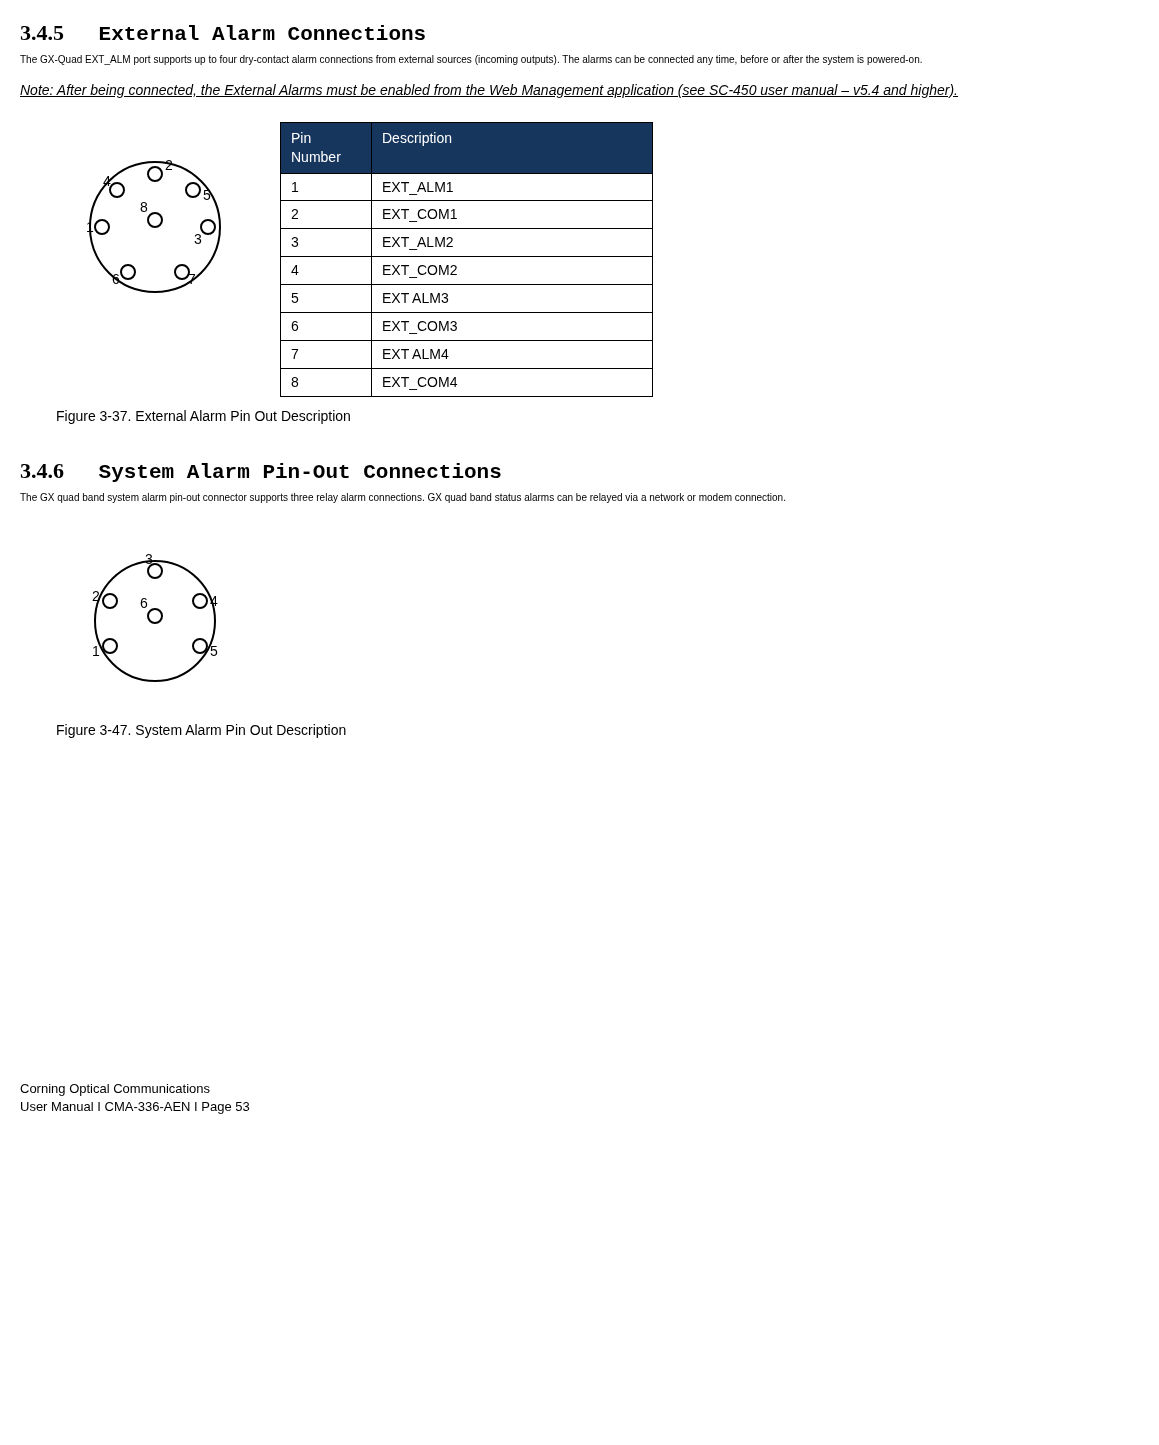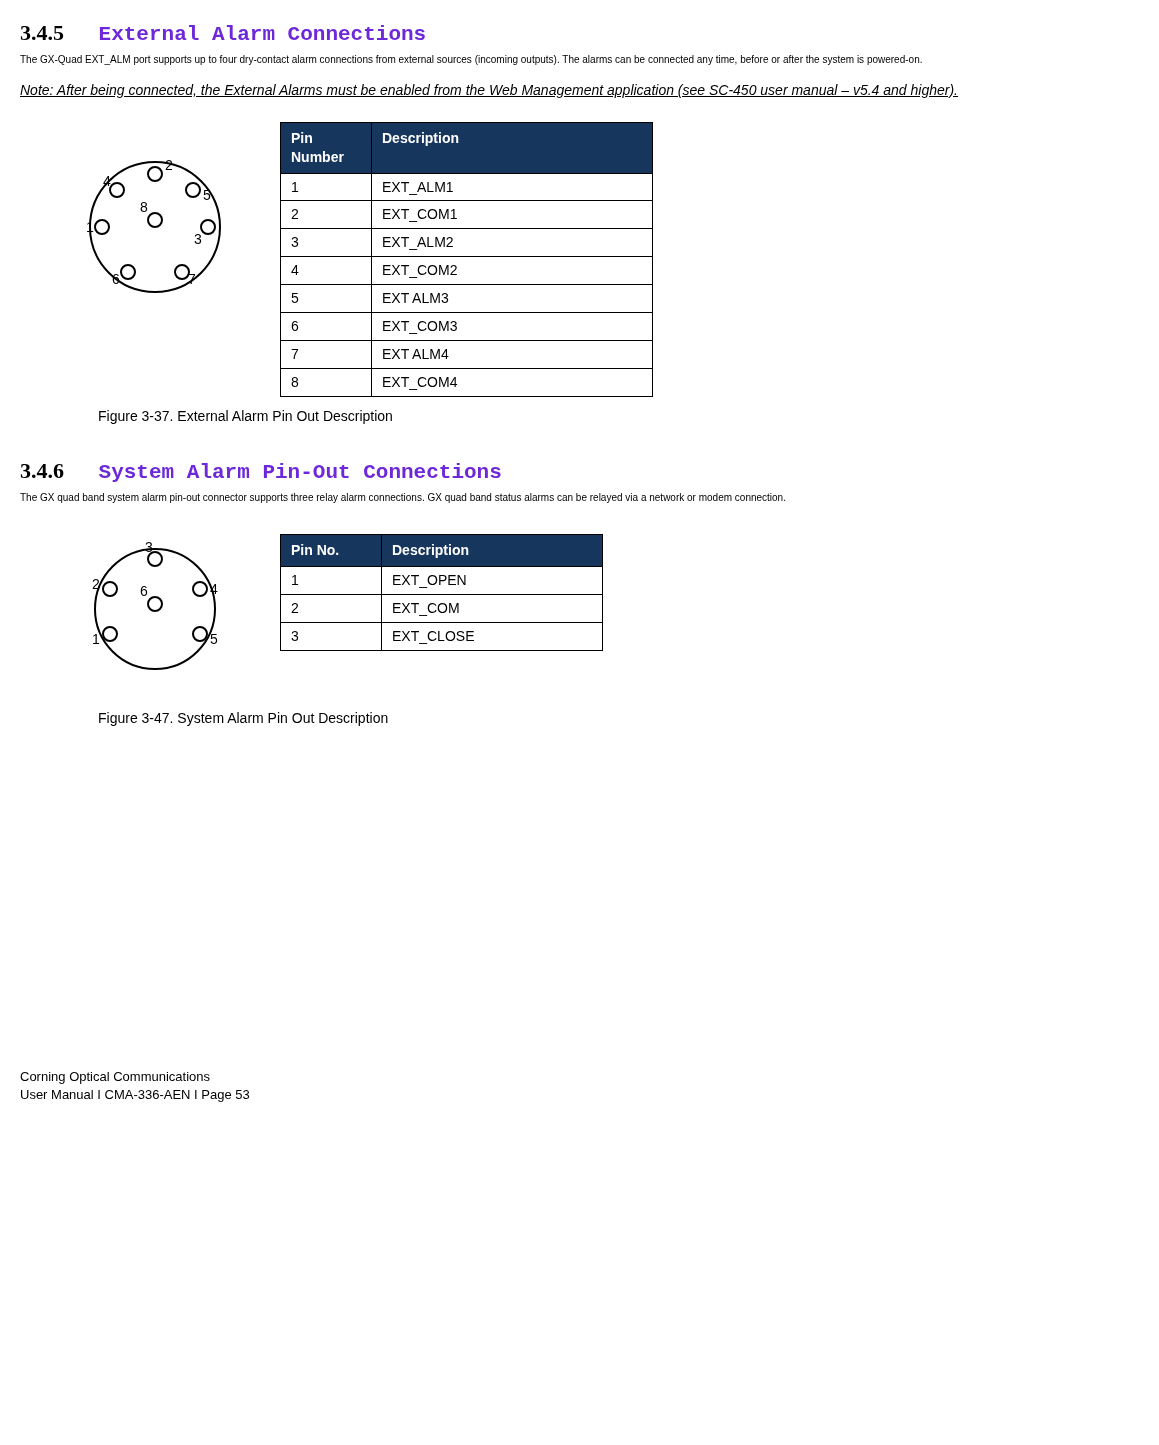--- a/index.html
+++ b/index.html
@@ -18,21 +18,21 @@
   }
   .section-number {
     font-family: "Times New Roman", Times, serif;
     font-weight: bold;
     font-size: 22px;
     margin-right: 29px;
   }
   .section-title {
     font-family: "Courier New", Courier, monospace;
     font-weight: bold;
-    color: #6d28d9;
+    color: #000000;
     font-size: 21px;
   }
   p.body-text {
     margin: 2px 0 14px 0;
     font-size: 10px;
     text-align: justify;
   }
   p.note-text {
     margin: 0 0 22px 0;
     font-size: 14px;
@@ -52,37 +52,37 @@
     margin-top: 20px;
   }
   table.pin-table {
     border-collapse: collapse;
     font-size: 14px;
   }
   table.pin-table th {
     background: #17365d;
     color: #fff;
     text-align: left;
-    font-weight: bold;
+    font-weight: normal;
     padding: 6px 10px;
     border: 1px solid #000;
     vertical-align: top;
   }
   table.pin-table td {
     border: 1px solid #000;
     padding: 4px 10px;
   }
   .table1 th:first-child { width: 70px; }
   .table1 th:last-child  { width: 260px; }
   .table2 th:first-child { width: 80px; }
   .table2 th:last-child  { width: 200px; }
   .table2 td { padding: 8px 10px; }
   .figure-caption {
     font-size: 14px;
-    margin: 8px 0 30px 78px;
+    margin: 8px 0 30px 36px;
   }
   .footer {
     display: flex;
     justify-content: space-between;
     font-size: 13px;
     margin-top: 340px;
     flex-direction: column;
   }
   svg text {
     font-family: Arial, sans-serif;
@@ -170,63 +170,41 @@
   </table>
 </div>
 
 <div class="figure-caption">Figure 3-37. External Alarm Pin Out Description</div>
 
 <div class="section-heading">
   <span class="section-number">3.4.6</span>
   <span class="section-title">System Alarm Pin-Out Connections</span>
 </div>
 
-<p class="body-text" style="margin-bottom:30px">The GX quad band system alarm pin-out connector supports three relay alarm connections. GX quad band status alarms can be relayed via a network or modem connection.</p>
+<p class="body-text" style="margin-bottom:42px">The GX quad band system alarm pin-out connector supports three relay alarm connections. GX quad band status alarms can be relayed via a network or modem connection.</p>
 
 <div class="figure-row">
   <div class="connector-svg" style="margin-top:0">
     <svg width="170" height="150" viewBox="0 0 170 150">
       <circle cx="85" cy="75" r="60" fill="none" stroke="#000" stroke-width="2"></circle>
       <circle cx="85" cy="25" r="7" fill="none" stroke="#000" stroke-width="2"></circle>
       <circle cx="130" cy="55" r="7" fill="none" stroke="#000" stroke-width="2"></circle>
       <circle cx="130" cy="100" r="7" fill="none" stroke="#000" stroke-width="2"></circle>
       <circle cx="40" cy="100" r="7" fill="none" stroke="#000" stroke-width="2"></circle>
       <circle cx="40" cy="55" r="7" fill="none" stroke="#000" stroke-width="2"></circle>
       <circle cx="85" cy="70" r="7" fill="none" stroke="#000" stroke-width="2"></circle>
       <text x="75" y="18">3</text>
       <text x="140" y="60">4</text>
       <text x="140" y="110">5</text>
       <text x="22" y="110">1</text>
       <text x="22" y="55">2</text>
       <text x="70" y="62">6</text>
     </svg>
   </div>
 
-  <table class="pin-table table2">
-    <thead>
-      <tr>
-        <th>Pin No.</th>
-        <th>Description</th>
-      </tr>
-    </thead>
-    <tbody>
-      <tr>
-          <td>1</td>
-          <td>EXT_OPEN</td>
-        </tr>
-      <tr>
-          <td>2</td>
-          <td>EXT_COM</td>
-        </tr>
-      <tr>
-          <td>3</td>
-          <td>EXT_CLOSE</td>
-        </tr>
-    </tbody>
-  </table>
 </div>
 
 <div class="figure-caption" style="margin-top:20px">Figure 3-47. System Alarm Pin Out Description</div>
 
 <div class="footer">
   <span>Corning Optical Communications</span>
   <span>User Manual I CMA-336-AEN I Page 53</span>
 </div>
 
 </body></html>

